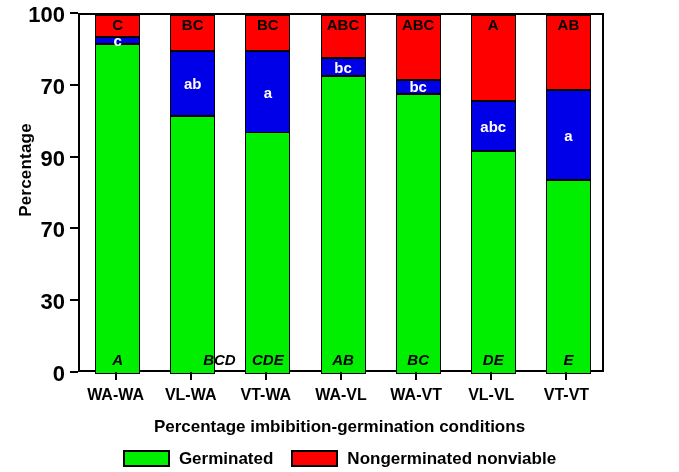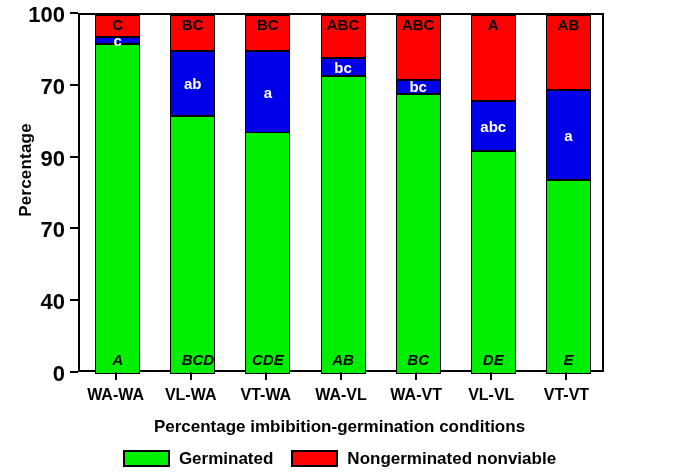--- a/index.html
+++ b/index.html
@@ -67,21 +67,21 @@
 
   <div class="ylabel">Percentage</div>
 
   <div id="yticks">
       <div class="ytick" style="top: 372px;">
         <div class="tline"></div>
         <div class="tlab">0</div>
       </div>
       <div class="ytick" style="top: 300.2px;">
         <div class="tline"></div>
-        <div class="tlab">40</div>
+        <div class="tlab">30</div>
       </div>
       <div class="ytick" style="top: 228.4px;">
         <div class="tline"></div>
         <div class="tlab">70</div>
       </div>
       <div class="ytick" style="top: 156.6px;">
         <div class="tline"></div>
         <div class="tlab">90</div>
       </div>
       <div class="ytick" style="top: 84.8px;">
@@ -101,21 +101,21 @@
             <span class="seglab on-g" style="position: absolute; bottom: 6px; left: 0px; width: 100%; text-align: center;">A</span>
           </div>
           <div class="seg b" style="height: 7.18px; bottom: 330.28px;">
             <span class="seglab on-b">c</span>
           </div>
           <div class="seg r" style="height: 21.54px; bottom: 337.46px;"></div>
           <div class="toplab" style="top: 1px;">C</div>
         </div>
         <div class="bar" style="left: 90.2143px; width: 45px; top: 0px; height: 359px;">
           <div class="seg g" style="height: 258.48px; bottom: 0px;">
-            <span class="seglab on-g" style="position: absolute; bottom: 6px; left: 0px; width: 100%; text-align: right;">BCD</span>
+            <span class="seglab on-g" style="position: absolute; bottom: 6px; left: 0px; width: 100%; text-align: left; padding-left: 32px;">BCD</span>
           </div>
           <div class="seg b" style="height: 64.62px; bottom: 258.48px;">
             <span class="seglab on-b">ab</span>
           </div>
           <div class="seg r" style="height: 35.9px; bottom: 323.1px;"></div>
           <div class="toplab" style="top: 1px;">BC</div>
         </div>
         <div class="bar" style="left: 165.357px; width: 45px; top: 0px; height: 359px;">
           <div class="seg g" style="height: 266px; bottom: 0px;">
             <span class="seglab on-g" style="position: absolute; bottom: 6px; left: 0px; width: 100%; text-align: center;">CDE</span>

